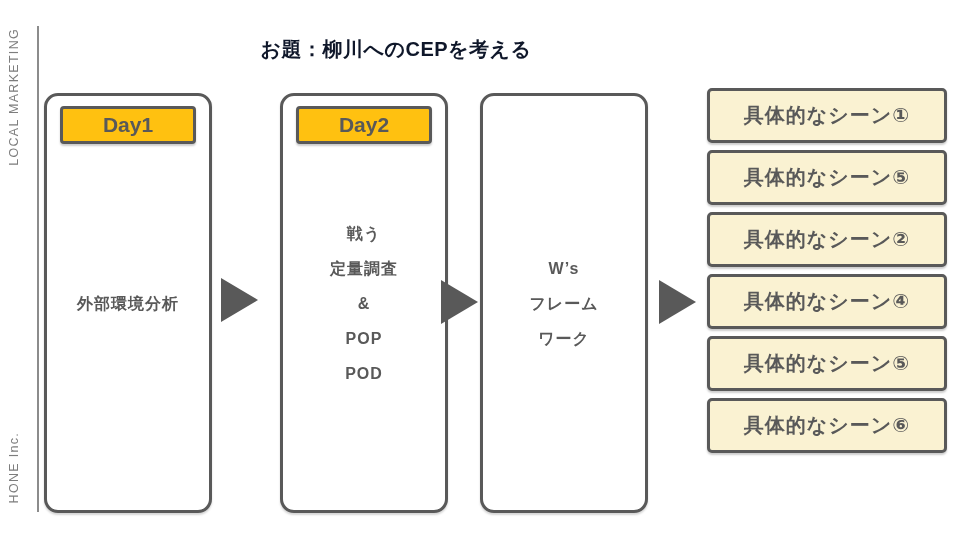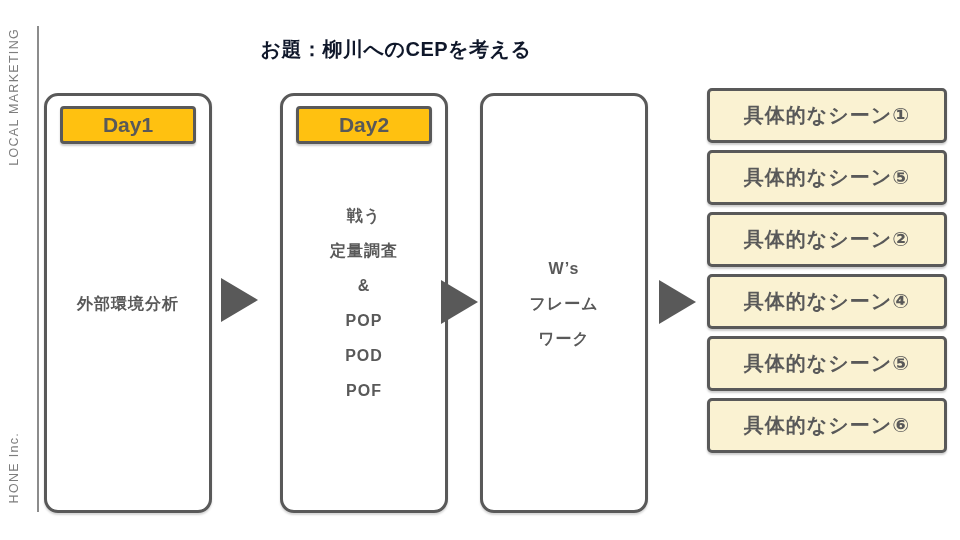--- a/index.html
+++ b/index.html
@@ -77,21 +77,20 @@
   </div>
 
   <div class="column col2">
     <div class="day-header">Day2</div>
     <div class="col-body">
       <div>戦う</div>
       <div>定量調査</div>
       <div>&amp;</div>
       <div>POP</div>
       <div>POD</div>
-      <div>POF</div>
     </div>
   </div>
 
   <div class="column col3">
     <div class="col-body">
       <div>W’s</div>
       <div>フレーム</div>
       <div>ワーク</div>
     </div>
   </div>

